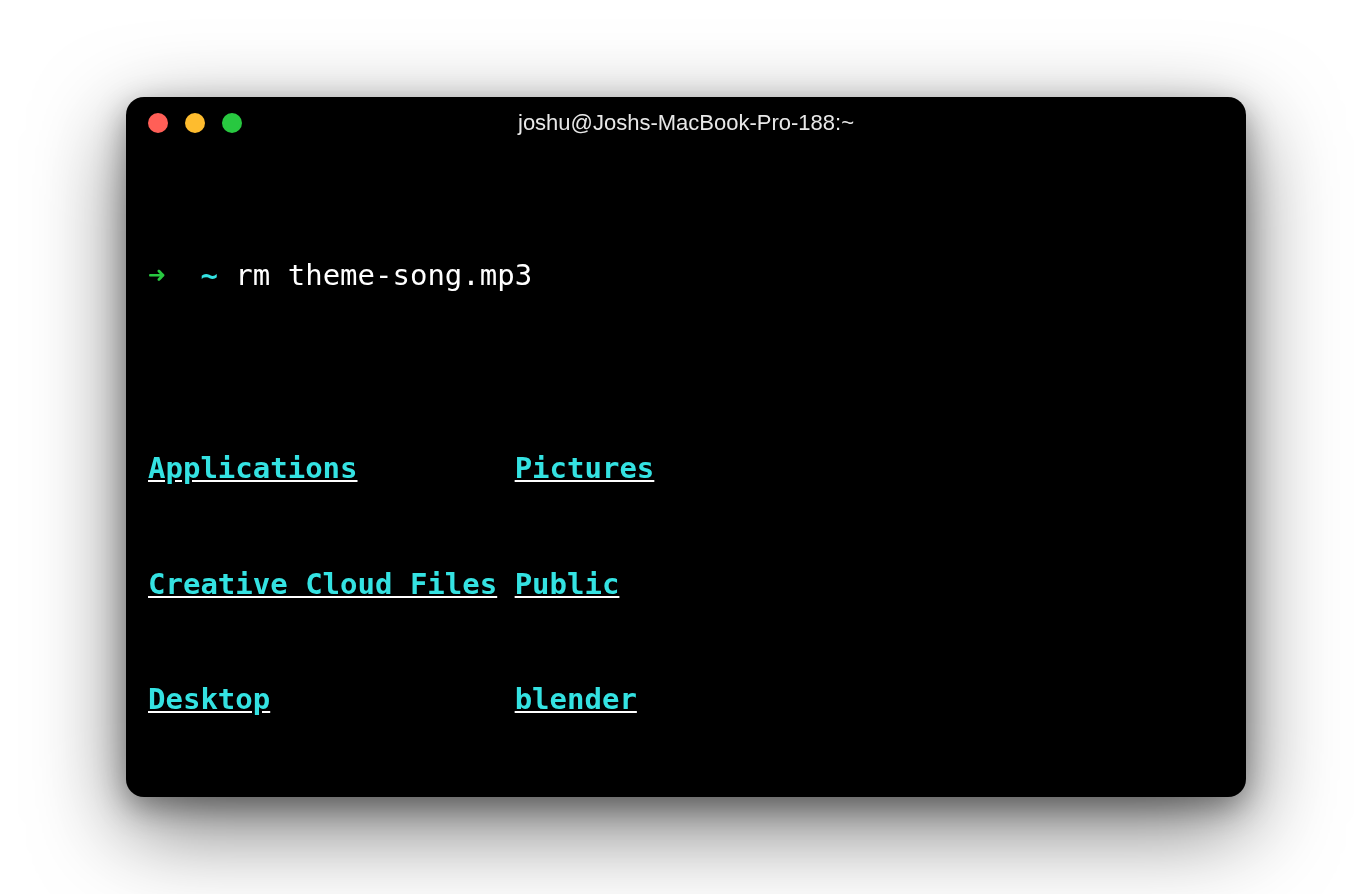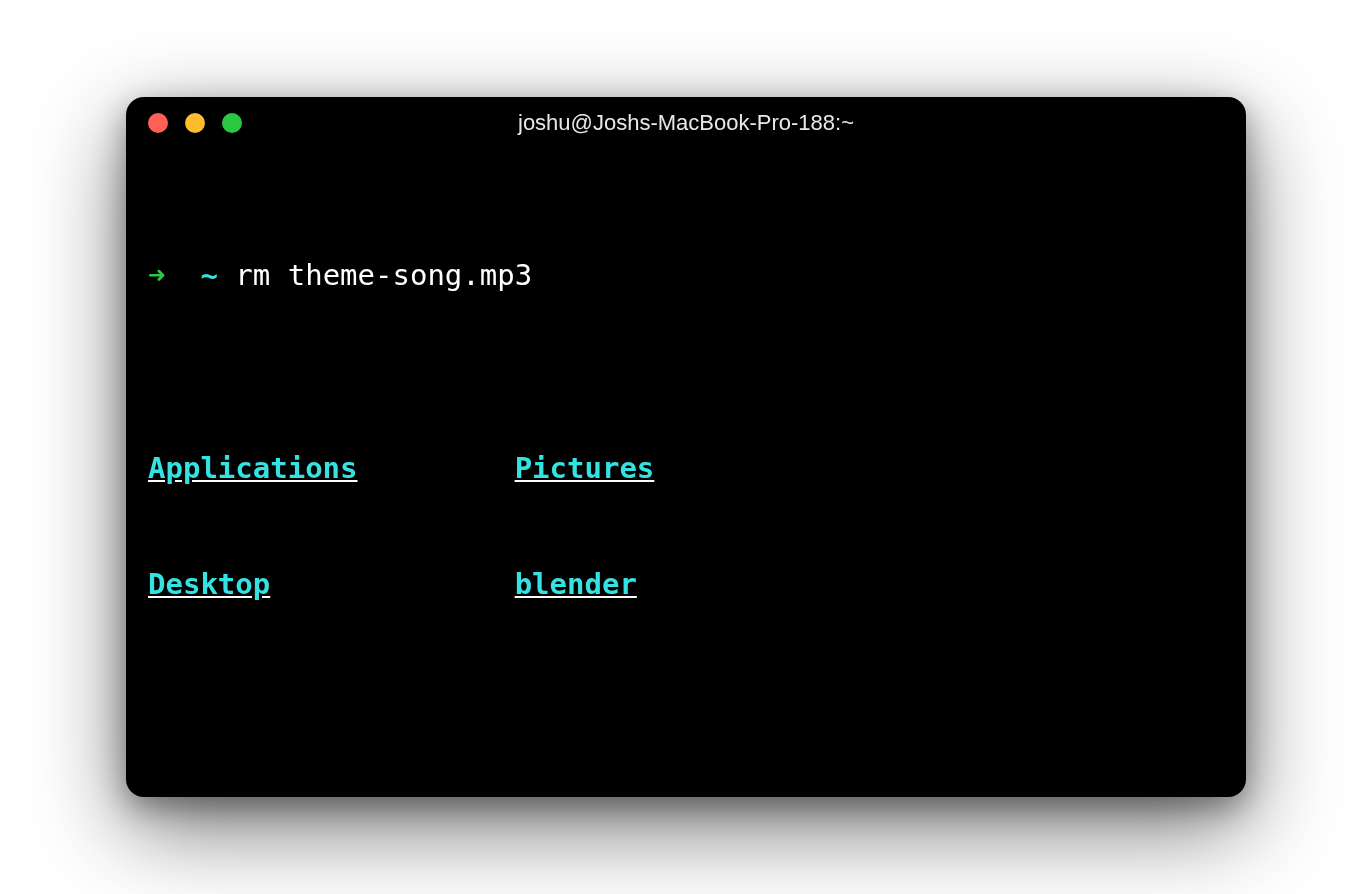--- a/index.html
+++ b/index.html
@@ -109,20 +109,21 @@
       <div class="traffic-light yellow"></div>
       <div class="traffic-light green"></div>
     </div>
     <div class="window-title">joshu@Joshs-MacBook-Pro-188:~</div>
   </div>
 
   <div class="terminal-body">
     <span class="prompt-line"><span class="arrow">➜</span>  <span class="tilde">~</span> <span class="cmd">rm theme-song.mp3</span></span>
     <div class="ls-output">
       <div class="ls-row"><span class="ls-col col1 dir">Applications</span><span class="ls-col dir">Pictures</span></div>
+      <div class="ls-row"><span class="ls-col col1 dir">Creative Cloud Files</span><span class="ls-col dir">Public</span></div>
       <div class="ls-row"><span class="ls-col col1 dir">Desktop</span><span class="ls-col dir">blender</span></div>
       
       
       
       
       
     </div>
     
   </div>
 </div>

